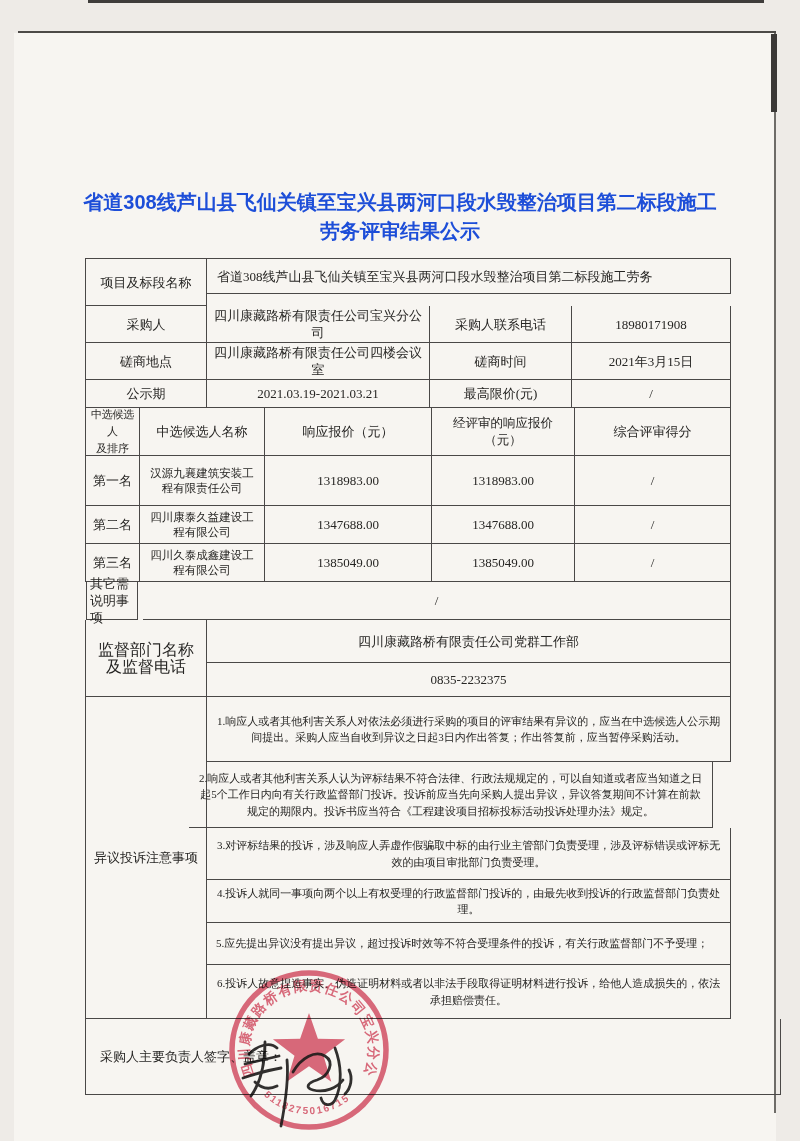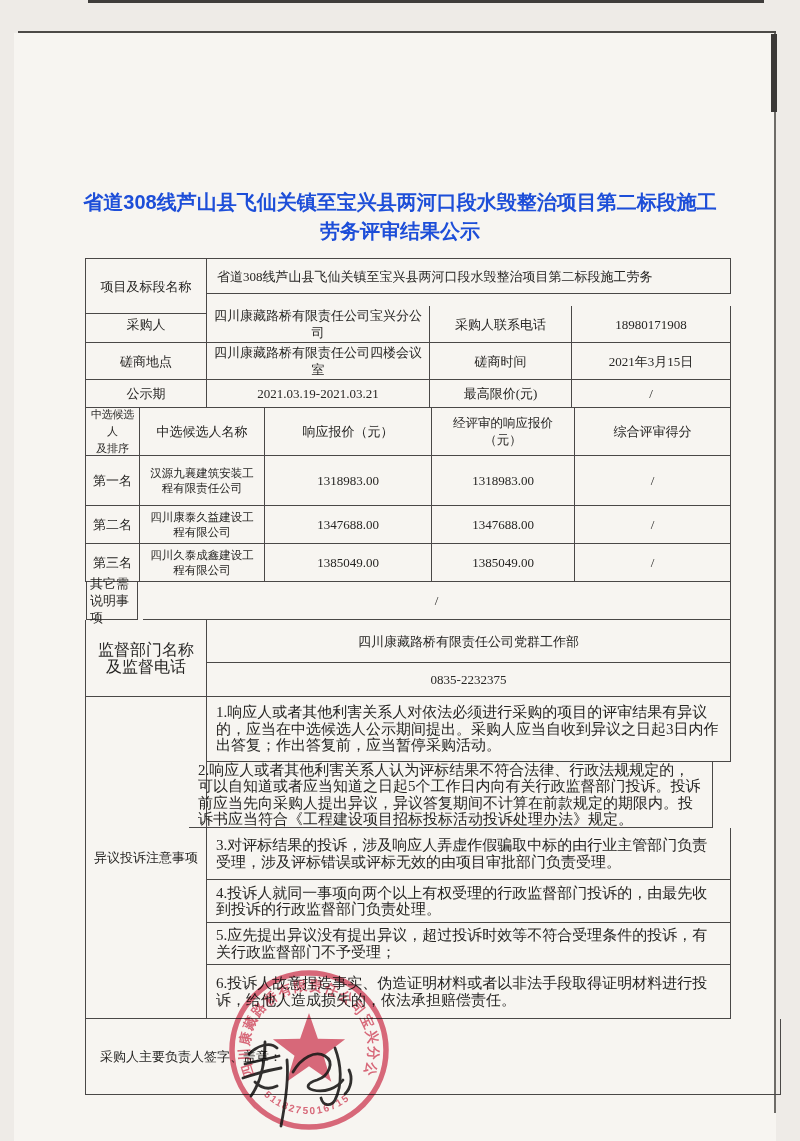--- a/index.html
+++ b/index.html
@@ -29,21 +29,21 @@
   .cell{
     position:absolute;box-sizing:border-box;
     border-right:1.5px solid #4a4847;border-bottom:1.5px solid #4a4847;
     display:flex;align-items:center;justify-content:center;
     text-align:center;font-size:13px;line-height:17px;padding:2px 6px;
   }
   .cell.bt{border-top:1.5px solid #4a4847;}
   .cell.bl{border-left:1.5px solid #4a4847;}
   .cell.left{justify-content:flex-start;text-align:left;}
   .cell.pre{white-space:pre-line;}
-  .cell.note{font-size:15px;line-height:16.5px;text-align:left;justify-content:flex-start;padding:4px 9px;}
+  .cell.note{font-size:11px;line-height:16.5px;text-align:center;justify-content:flex-start;padding:4px 9px;}
   .cell.small{font-size:11px;letter-spacing:-0.2px;padding:1px;}
   .cell.name{font-size:11.5px;line-height:15px;}
   .cell.num{font-family:"Liberation Serif","DejaVu Serif",serif;}
 
   .stamp-wrap{position:absolute;left:189px;top:930px;width:240px;height:240px;mix-blend-mode:multiply;}
   .stamp-wrap svg{display:block;}
 </style>
 </head>
 <body>
 
@@ -51,21 +51,21 @@
 
 <div class="scan-top-strip"></div>
 <div class="page-top-line"></div>
 <div class="page-right-line"></div>
 <div class="page-right-thick"></div>
 
 <div class="title">省道308线芦山县飞仙关镇至宝兴县两河口段水毁整治项目第二标段施工劳务评审结果公示</div>
 
 <div class="tbl">
 
-  <div class="cell bt bl" style="left:0;top:0;width:122px;height:56px;font-family:Liberation Serif, serif;">项目及标段名称</div>
+  <div class="cell bt bl" style="left:0;top:0;width:122px;height:48px;font-family:Liberation Serif, serif;">项目及标段名称</div>
   <div class="cell bt left" style="left:122px;top:0;width:524px;height:36px;padding-left:10px;">省道308线芦山县飞仙关镇至宝兴县两河口段水毁整治项目第二标段施工劳务</div>
 
   <div class="cell bl" style="left:0;top:48px;width:122px;height:37px;">采购人</div>
   <div class="cell" style="left:122px;top:48px;width:223px;height:37px;">四川康藏路桥有限责任公司宝兴分公司</div>
   <div class="cell" style="left:345px;top:48px;width:142px;height:37px;">采购人联系电话</div>
   <div class="cell num" style="left:487px;top:48px;width:159px;height:37px;">18980171908</div>
 
   <div class="cell bl" style="left:0;top:85px;width:122px;height:37px;">磋商地点</div>
   <div class="cell" style="left:122px;top:85px;width:223px;height:37px;">四川康藏路桥有限责任公司四楼会议室</div>
   <div class="cell" style="left:345px;top:85px;width:142px;height:37px;">磋商时间</div>

